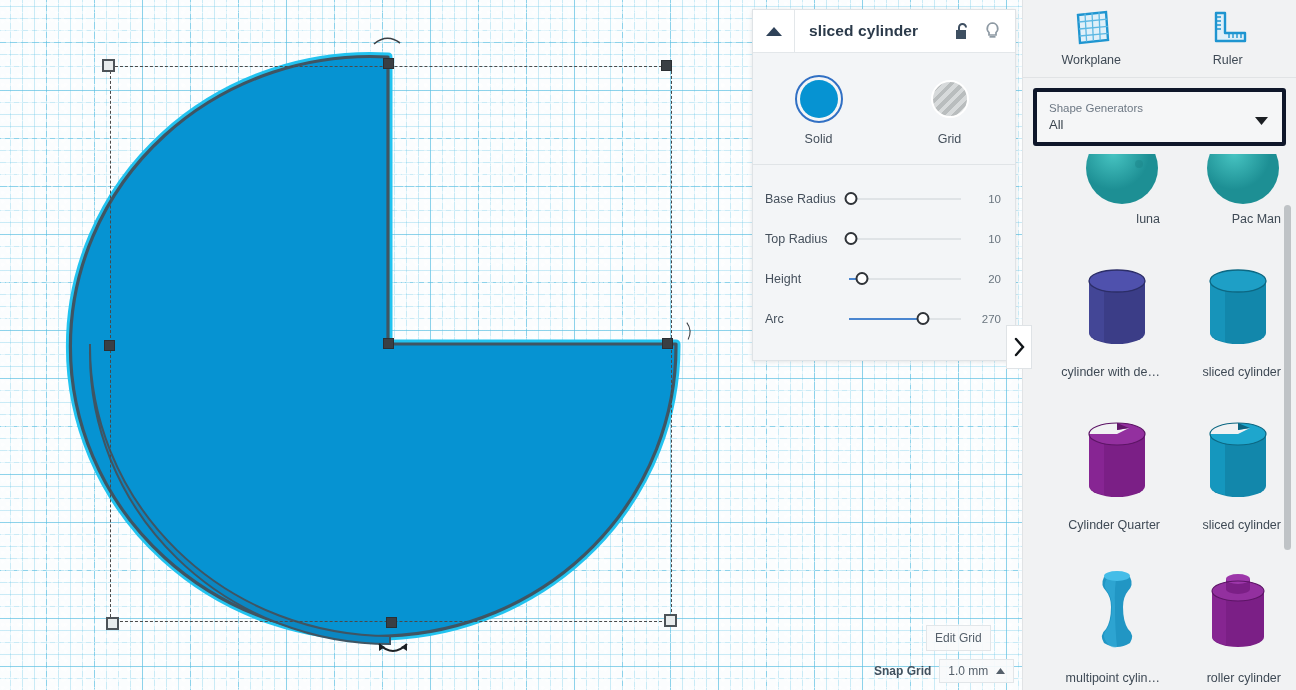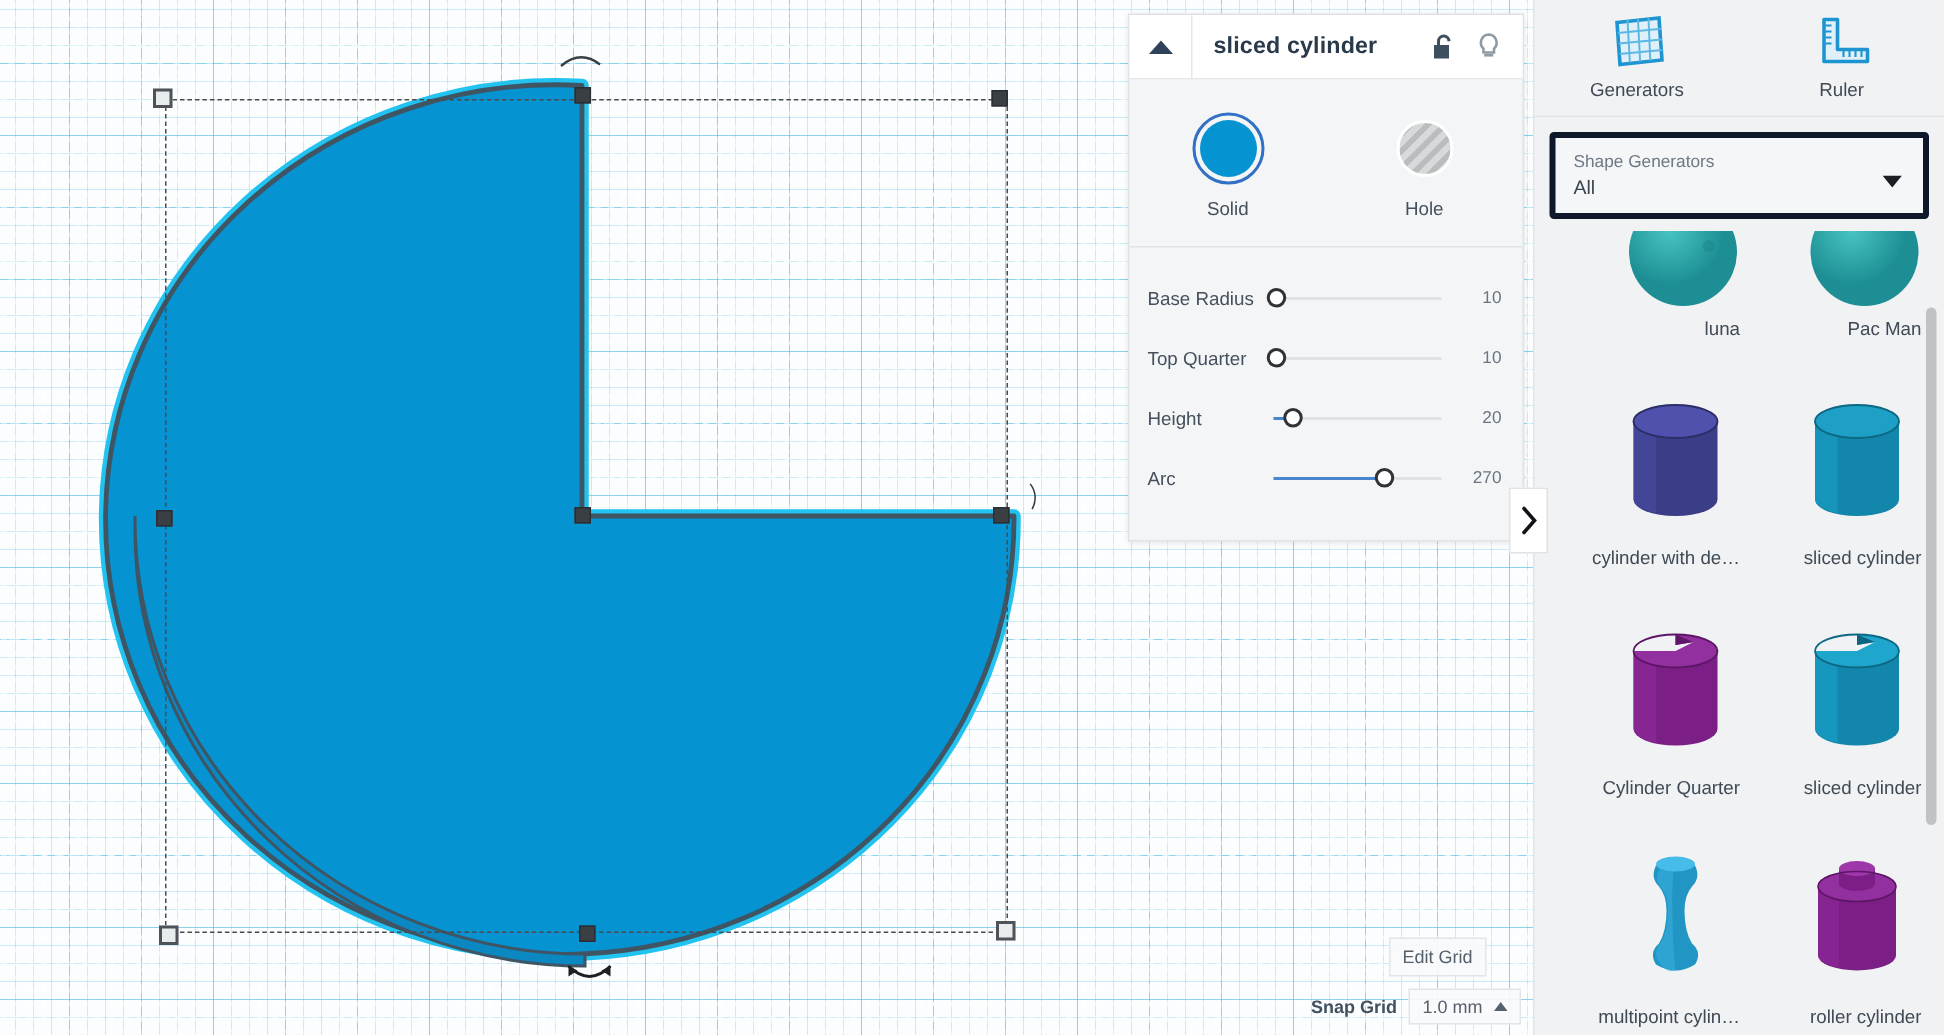--- a/index.html
+++ b/index.html
@@ -296,40 +296,40 @@
       <div class="mode-item">
         <div class="swatch-ring selected">
           <div class="swatch solid"></div>
         </div>
         <div class="mode-label">Solid</div>
       </div>
       <div class="mode-item">
         <div class="swatch-ring">
           <div class="swatch hole"></div>
         </div>
-        <div class="mode-label">Hole</div>
+        <div class="mode-label">Grid</div>
       </div>
     </div>
 
     <div id="divider"></div>
 
     <div id="params">
 
       <div class="param-row">
         <div class="param-label">Base Radius</div>
         <div class="slider">
           <div class="track"></div>
           <div class="fill" style="width:2%;"></div>
           <div class="knob" style="left:2%;"></div>
         </div>
         <div class="param-val">10</div>
       </div>
 
       <div class="param-row">
-        <div class="param-label">Top Quarter</div>
+        <div class="param-label">Top Radius</div>
         <div class="slider">
           <div class="track"></div>
           <div class="fill" style="width:2%;"></div>
           <div class="knob" style="left:2%;"></div>
         </div>
         <div class="param-val">10</div>
       </div>
 
       <div class="param-row">
         <div class="param-label">Height</div>
@@ -374,21 +374,21 @@
 
   <div id="sidebar">
 
     <div id="tool-row">
       <div class="tool-item">
         <svg width="42" height="38" viewBox="0 0 42 38">
           <path d="M8 5 L36 2 L38 30 L10 33 Z" fill="#dff0f9" stroke="#1e95d0" stroke-width="2.4"></path>
           <path d="M15 3.4 L16.6 31.7 M22 2.8 L23.4 31 M29 2.2 L30.2 30.4" stroke="#5cb8e3" stroke-width="1.3"></path>
           <path d="M8.6 12 L37.4 9.2 M9.1 19 L37.8 16.3 M9.6 26 L38.2 23.3" stroke="#5cb8e3" stroke-width="1.3"></path>
         </svg>
-        <div class="tool-label">Generators</div>
+        <div class="tool-label">Workplane</div>
       </div>
       <div class="tool-item">
         <svg width="42" height="38" viewBox="0 0 42 38">
           <path d="M9 3 L18 3 L18 23 L38 23 L38 31 L9 31 Z" fill="#dff0f9" stroke="#1e95d0" stroke-width="2.4" stroke-linejoin="round"></path>
           <path d="M10 7 L14 7 M10 11 L14 11 M10 15 L14 15 M10 19 L14 19" stroke="#1e95d0" stroke-width="1.4"></path>
           <path d="M22 24 L22 28 M26 24 L26 28 M30 24 L30 28 M34 24 L34 28" stroke="#1e95d0" stroke-width="1.4"></path>
         </svg>
         <div class="tool-label">Ruler</div>
       </div>
     </div>

